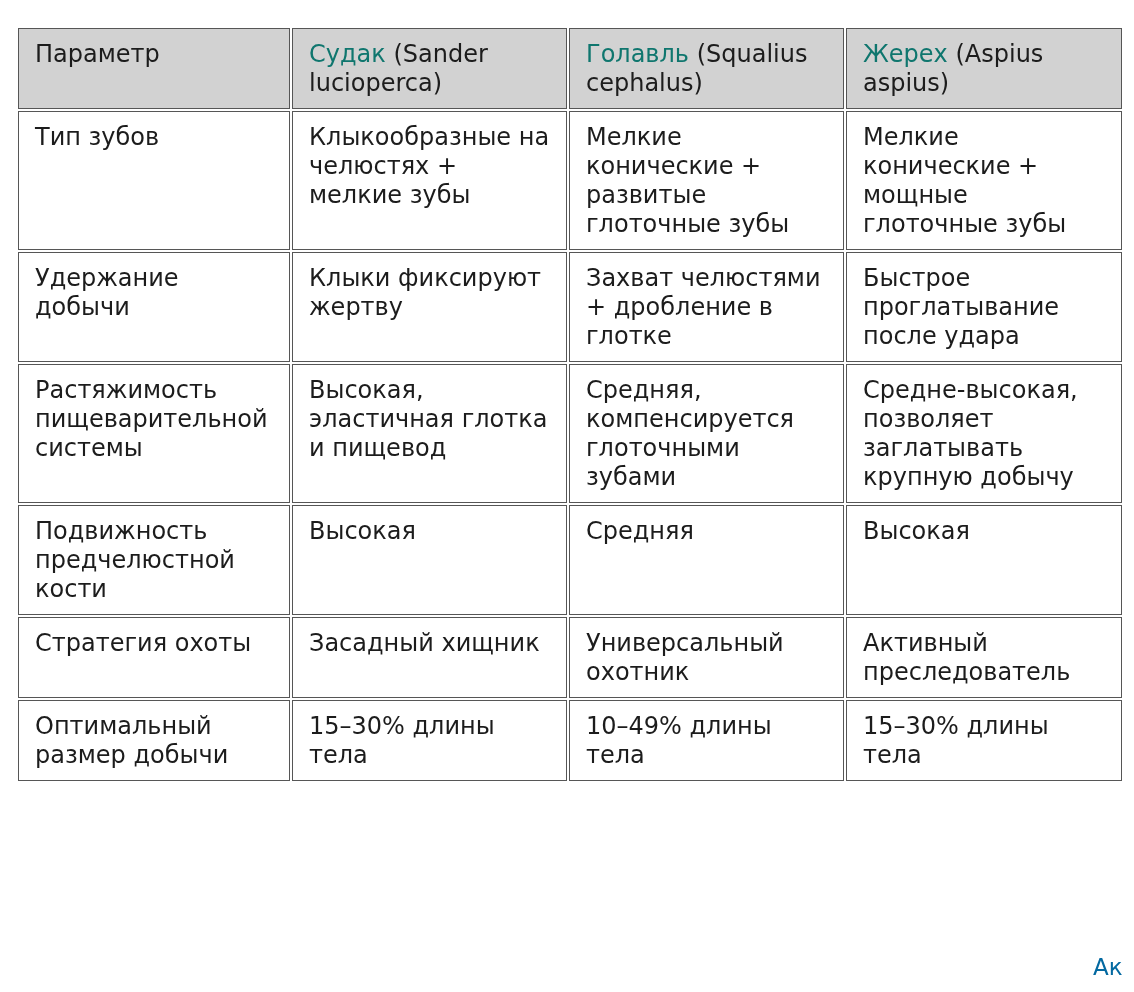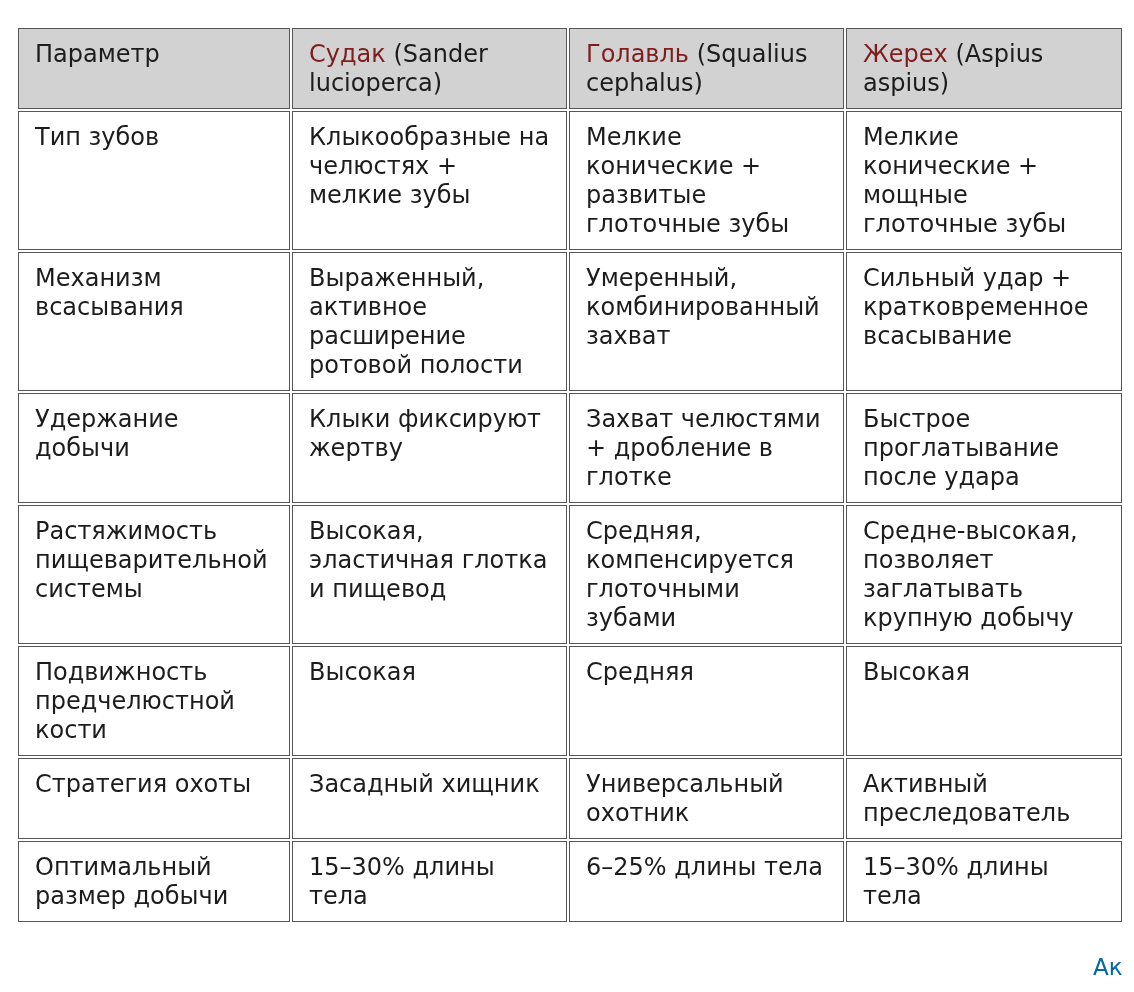--- a/index.html
+++ b/index.html
@@ -30,21 +30,21 @@
     line-height: 29px;
     color: #1c1c1c;
     padding: 11px 14px 10px 16px;
     word-wrap: break-word;
   }
   table.compare th {
     background: #d2d2d2;
     font-weight: normal;
   }
   .species-name {
-    color: #7f1d1d;
+    color: #0f766e;
   }
   .watermark {
     position: absolute;
     left: 1093px;
     top: 954px;
     font-size: 23px;
     color: #0369a1;
     white-space: nowrap;
   }
 </style>
@@ -75,26 +75,20 @@
     </tr>
   </thead>
   <tbody>
     <tr>
       <td>Тип зубов</td>
       <td>Клыкообразные на челюстях + мелкие зубы</td>
       <td>Мелкие конические + развитые глоточные зубы</td>
       <td>Мелкие конические + мощные глоточные зубы</td>
     </tr>
     <tr>
-      <td>Механизм всасывания</td>
-      <td>Выраженный, активное расширение ротовой полости</td>
-      <td>Умеренный, комбинированный захват</td>
-      <td>Сильный удар + кратковременное всасывание</td>
-    </tr>
-    <tr>
       <td>Удержание добычи</td>
       <td>Клыки фиксируют жертву</td>
       <td>Захват челюстями + дробление в глотке</td>
       <td>Быстрое проглатывание после удара</td>
     </tr>
     <tr>
       <td>Растяжимость пищеварительной системы</td>
       <td>Высокая, эластичная глотка и пищевод</td>
       <td>Средняя, компенсируется глоточными зубами</td>
       <td>Средне-высокая, позволяет заглатывать крупную добычу</td>
@@ -107,19 +101,19 @@
     </tr>
     <tr>
       <td>Стратегия охоты</td>
       <td>Засадный хищник</td>
       <td>Универсальный охотник</td>
       <td>Активный преследователь</td>
     </tr>
     <tr>
       <td>Оптимальный размер добычи</td>
       <td>15–30% длины тела</td>
-      <td>6–25% длины тела</td>
+      <td>10–49% длины тела</td>
       <td>15–30% длины тела</td>
     </tr>
   </tbody>
 </table>
 
 <div class="watermark">Ак</div>
 
 </body></html>

